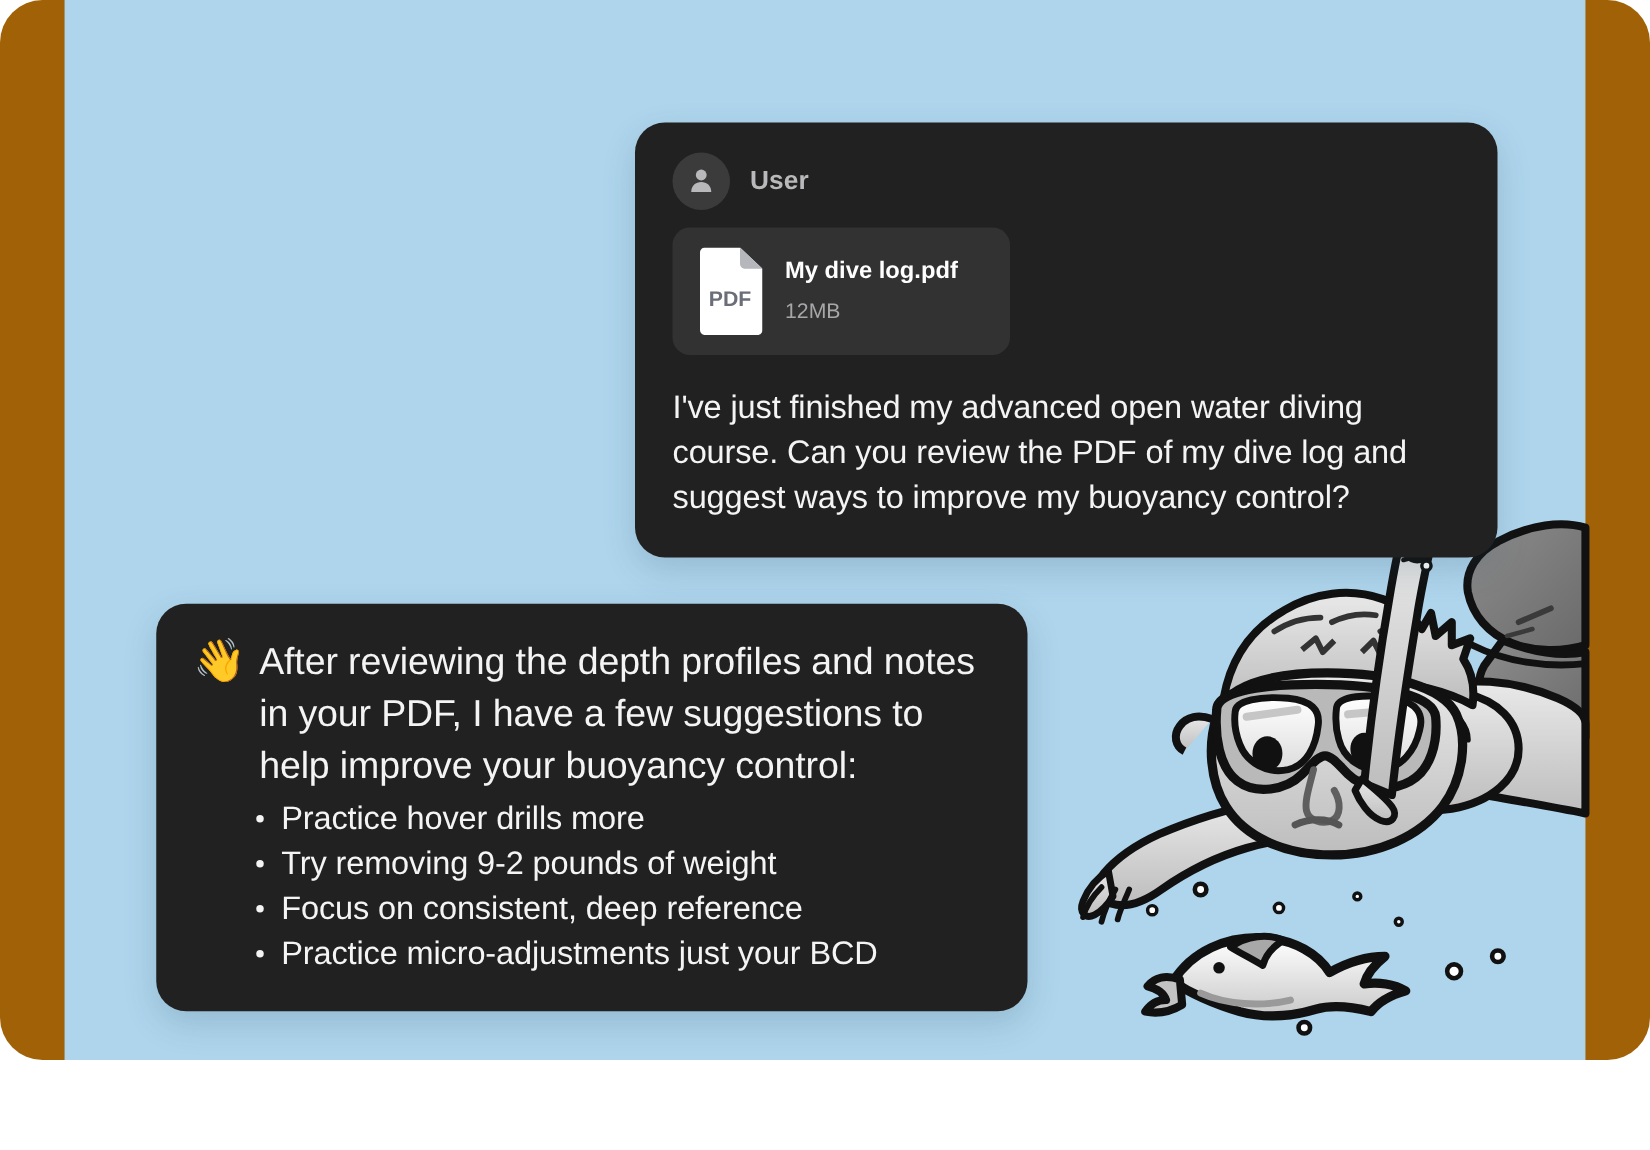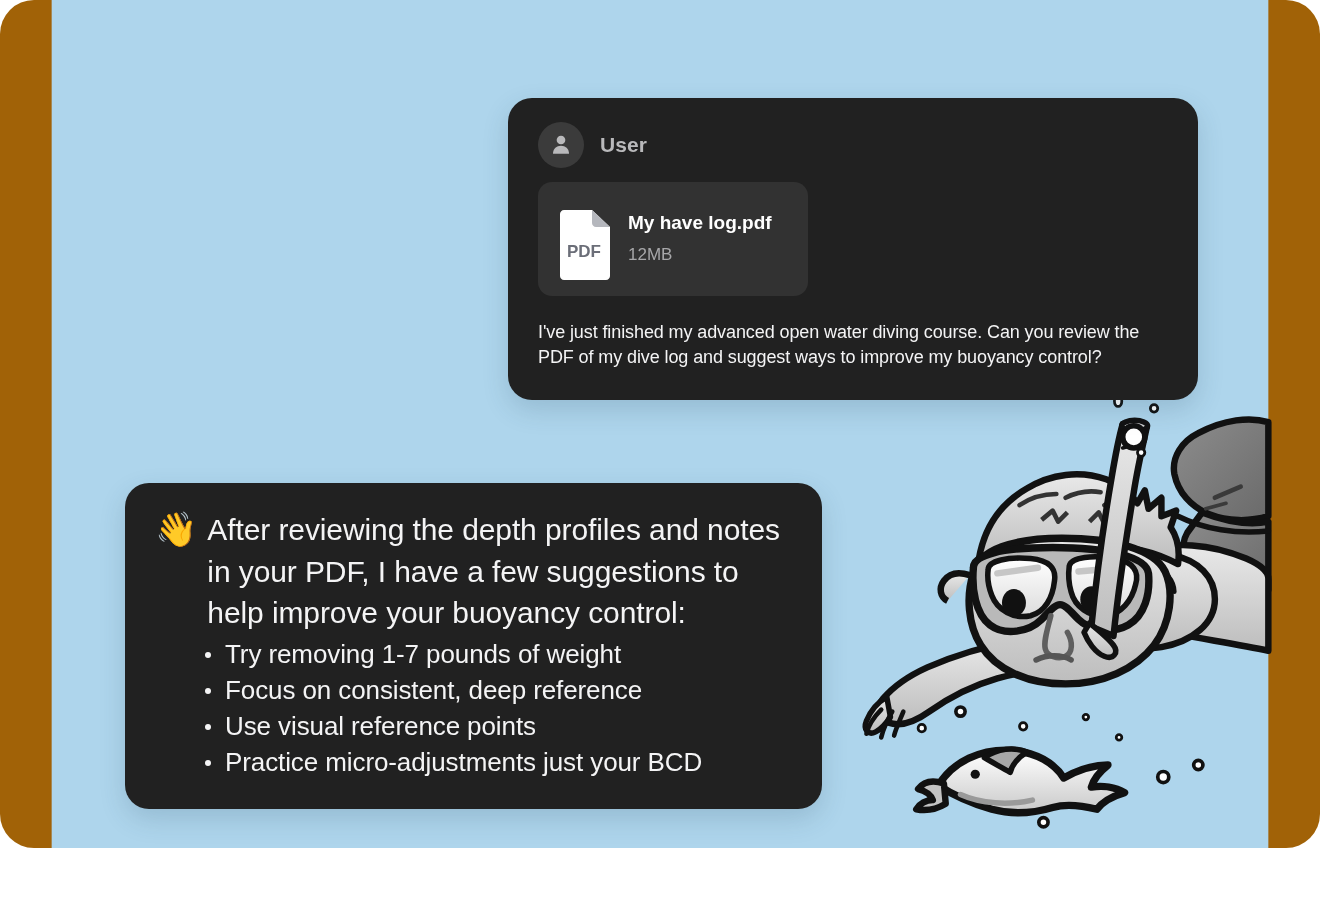--- a/index.html
+++ b/index.html
@@ -76,42 +76,41 @@
     padding: 16px 22px 16px 16px;
     width: 270px;
     box-sizing: border-box;
     margin-bottom: 24px;
   }
   .file-icon {
     width: 56px;
     height: 70px;
     flex: 0 0 auto;
     position: relative;
-    margin-top: 12px;
   }
   .file-icon svg { display: block; }
   .file-meta { min-width: 0; }
   .file-name {
     color: #ffffff;
     font-size: 19px;
     font-weight: 700;
     line-height: 1.25;
     white-space: nowrap;
   }
   .file-size {
     color: #a7a7a9;
     font-size: 17px;
     font-weight: 400;
     line-height: 1.4;
     margin-top: 8px;
   }
 
   .user-text {
     color: #f4f4f5;
-    font-size: 18px;
+    font-size: 26px;
     line-height: 1.38;
     font-weight: 400;
     letter-spacing: -0.1px;
     margin: 0;
   }
 
   
   #assistant-bubble {
     left: 125px;
     top: 483px;
@@ -307,34 +306,34 @@
 
     <div class="attachment">
       <div class="file-icon">
         <svg width="56" height="70" viewBox="0 0 56 70" aria-hidden="true">
           <path d="M6 4 C6 1.8 7.8 0 10 0 L38 0 L56 17 L56 66 C56 68.2 54.2 70 52 70 L10 70 C7.8 70 6 68.2 6 66 Z" fill="#ffffff"></path>
           <path d="M38 0 L56 17 L42 17 C39.8 17 38 15.2 38 13 Z" fill="#b5b7bd"></path>
           <text x="30" y="47" text-anchor="middle" font-family="Liberation Sans, sans-serif" font-size="17" font-weight="700" fill="#6b6e78">PDF</text>
         </svg>
       </div>
       <div class="file-meta">
-        <div class="file-name">My have log.pdf</div>
+        <div class="file-name">My dive log.pdf</div>
         <div class="file-size">12MB</div>
       </div>
     </div>
 
     <p class="user-text">I've just finished my advanced open water diving course. Can you review the PDF of my dive log and suggest ways to improve my buoyancy control?</p>
   </div>
 
   <div class="bubble" id="assistant-bubble">
     <div class="assistant-intro">
       <span class="wave-emoji">👋</span>
       <p class="assistant-text">After reviewing the depth profiles and notes in your PDF, I have a few suggestions to help improve your buoyancy control:</p>
     </div>
     <ul class="suggestion-list">
-      <li>Try removing 1-7 pounds of weight</li>
+      <li>Practice hover drills more</li>
+      <li>Try removing 9-2 pounds of weight</li>
       <li>Focus on consistent, deep reference</li>
-      <li>Use visual reference points</li>
       <li>Practice micro-adjustments just your BCD</li>
     </ul>
   </div>
 
 </div>
 
 </body></html>

